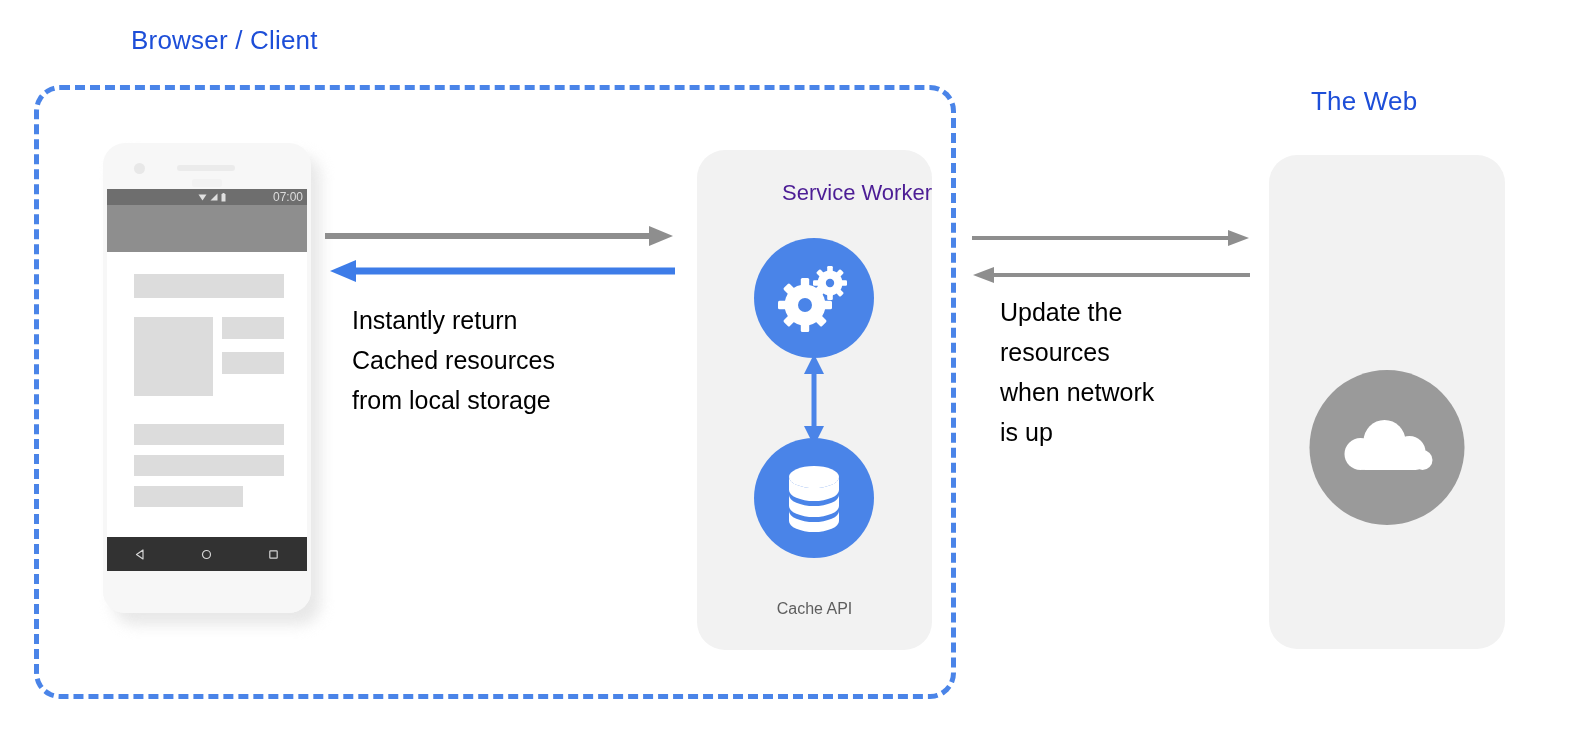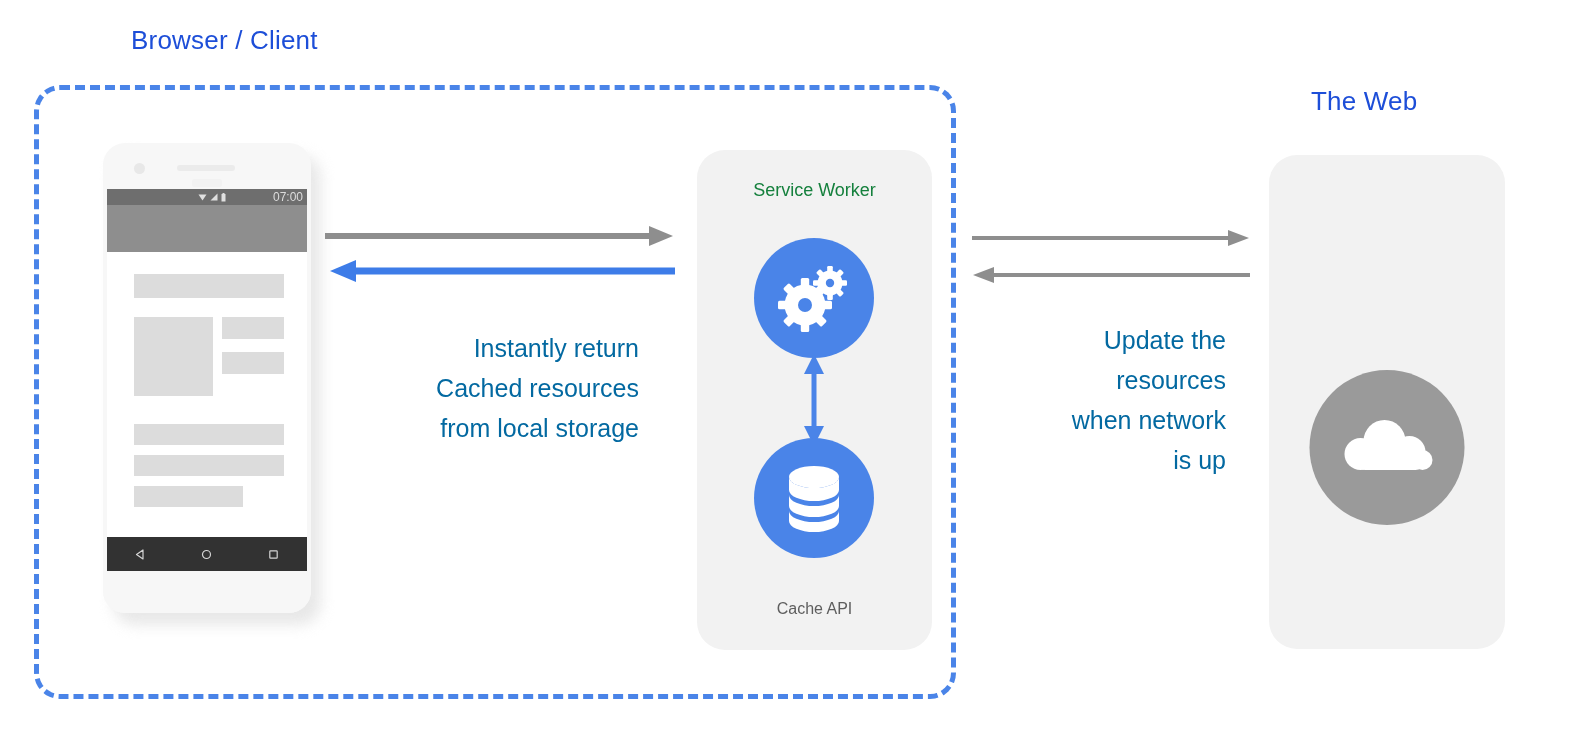--- a/index.html
+++ b/index.html
@@ -183,23 +183,23 @@
     width: 235px;
     height: 500px;
     background: #f2f2f2;
     border-radius: 28px;
   }
   #service-worker-title {
     position: absolute;
     left: 0;
     top: 30px;
     width: 100%;
-    text-align: center;
-    color: #15803d;
-    font-size: 18px;
+    text-align: right;
+    color: #4c1d95;
+    font-size: 22px;
   }
   #cache-api-title {
     position: absolute;
     left: 0;
     bottom: 32px;
     width: 100%;
     text-align: center;
     color: #5e5e5e;
     font-size: 16px;
   }
@@ -258,26 +258,25 @@
   
   .arrow-svg { position: absolute; overflow: visible; }
   #arrow-request-left  { left: 325px; top: 224px; }
   #arrow-response-left { left: 330px; top: 258px; }
   #arrow-request-right { left: 972px; top: 228px; }
   #arrow-response-right{ left: 972px; top: 265px; }
 
   
   .annotation {
     position: absolute;
-    color: #0369a1;
+    color: #000000;
     font-size: 25px;
     line-height: 40px;
-    text-align: right;
+    text-align: left;
     white-space: pre-line;
-    margin-top: 28px;
   }
   #annotation-left  { left: 352px; top: 300px; width: 287px; }
   #annotation-right { left: 1000px; top: 292px; width: 226px; }
 </style>
 </head>
 <body>
 
 <div id="canvas">
 
   <div class="section-label" id="browser-client-label">Browser / Client</div>

